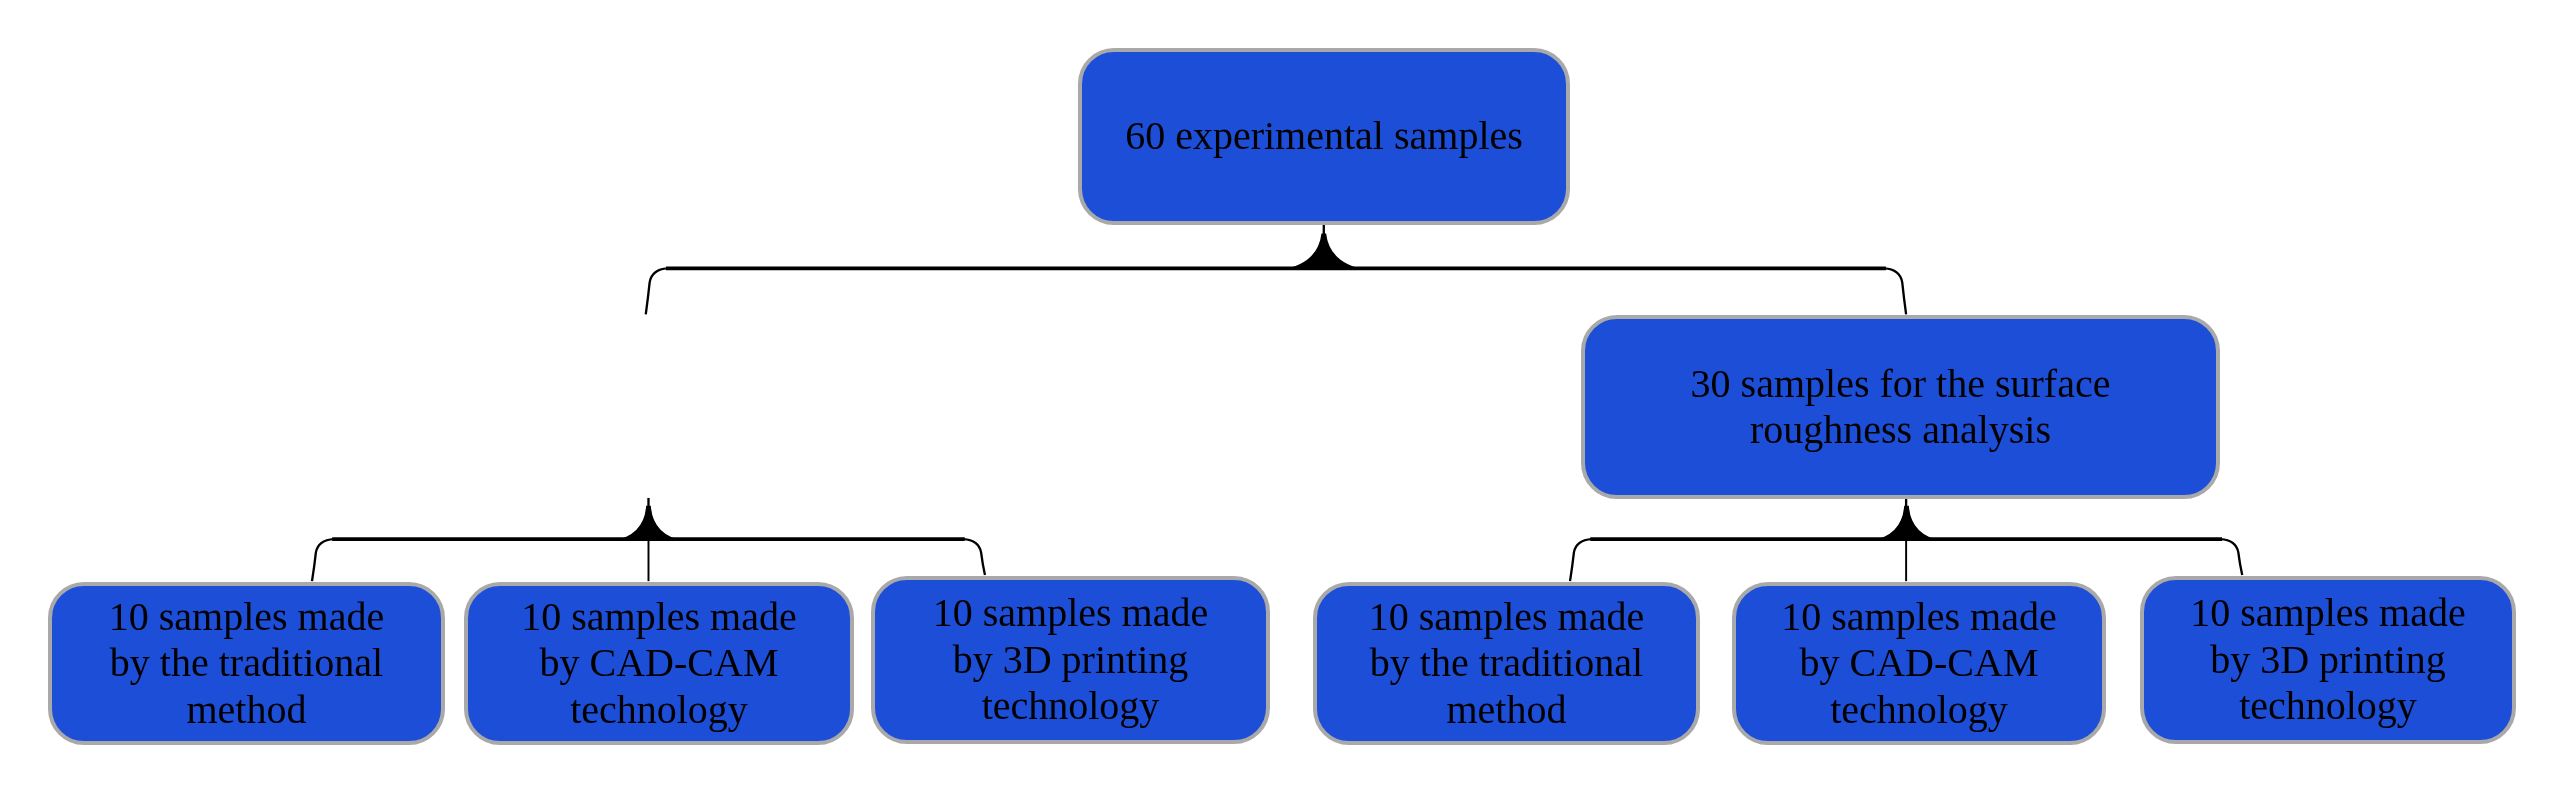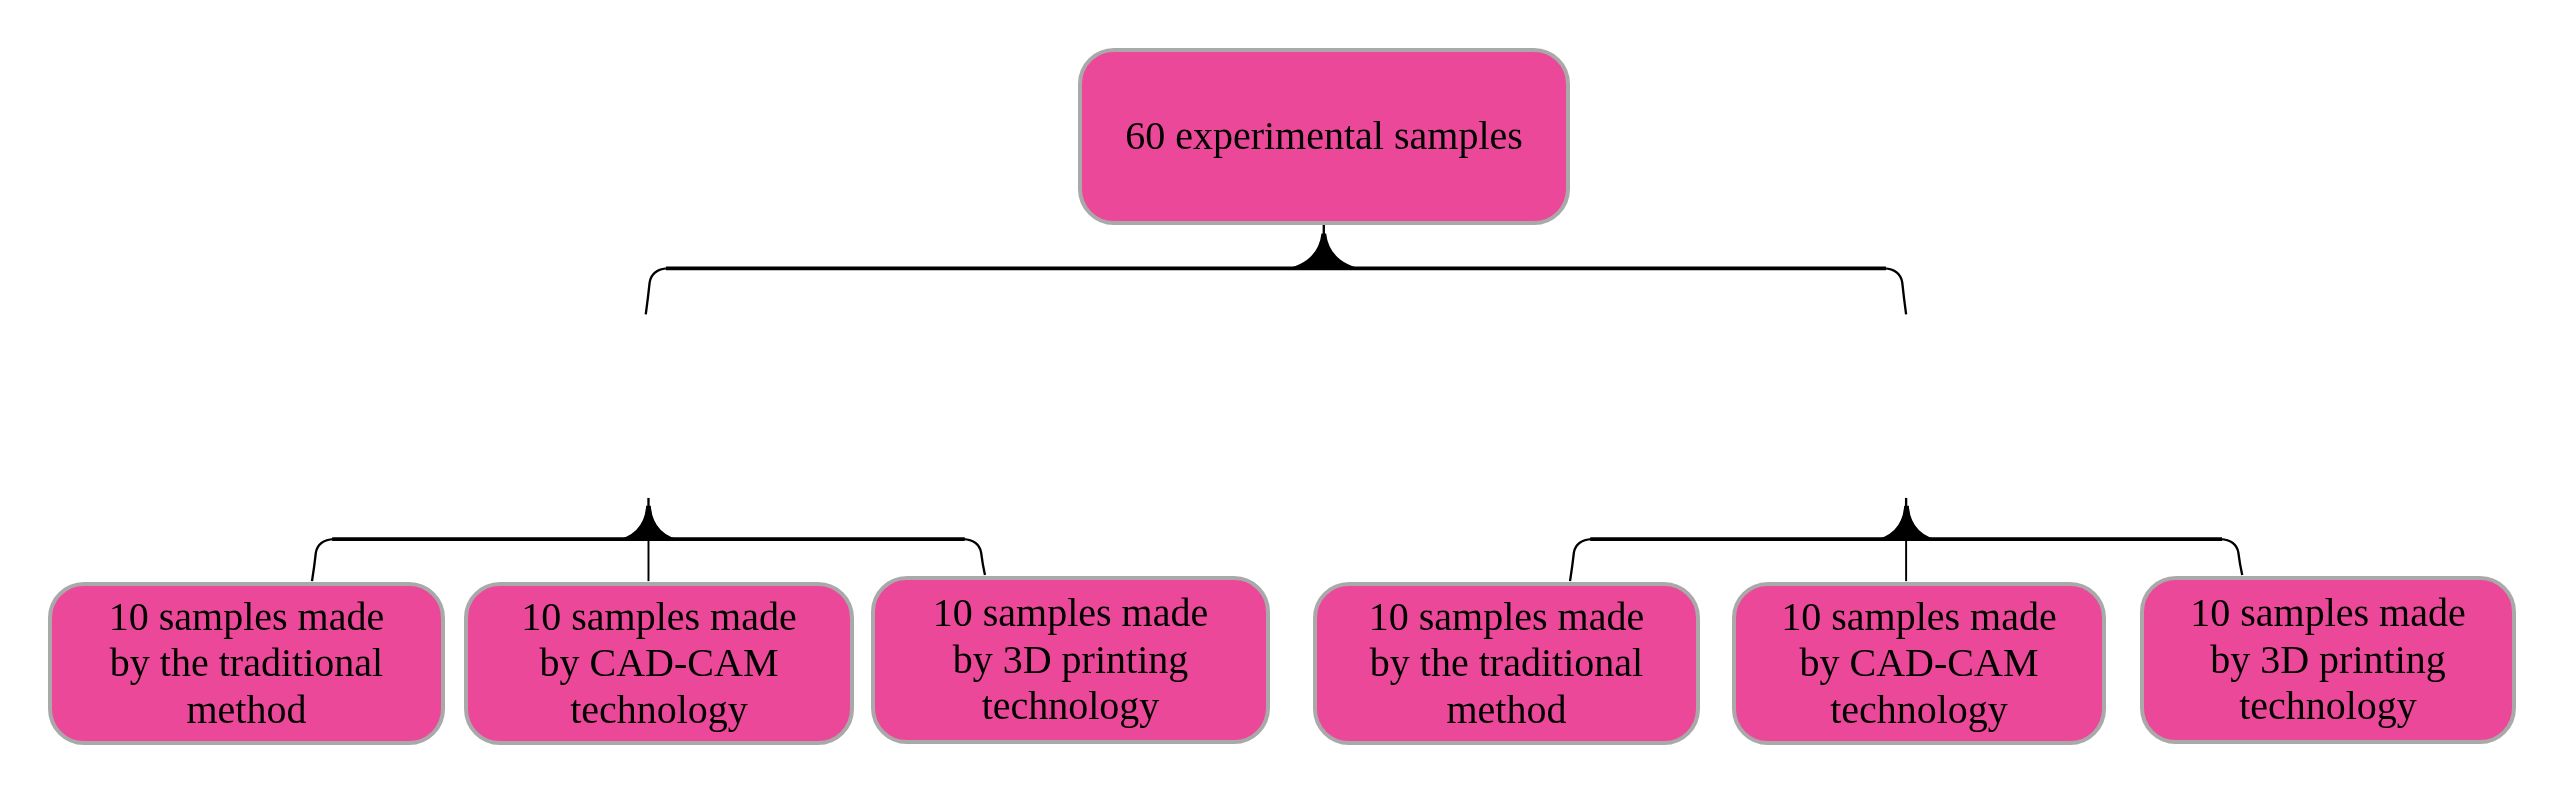--- a/index.html
+++ b/index.html
@@ -14,21 +14,21 @@
   .connector-layer {
     position: absolute;
     left: 0; top: 0;
     width: 2576px; height: 792px;
   }
   .box {
     position: absolute;
     box-sizing: border-box;
     border: 4.7px solid #a9a9a9;
     border-radius: 36px;
-    background: #ec4899;
+    background: #1d4ed8;
     display: flex;
     align-items: center;
     justify-content: center;
     text-align: center;
     color: #000000;
     font-size: 40px;
     line-height: 1.16;
     white-space: pre-line;
     padding: 0 7.8px;
   }
@@ -66,20 +66,22 @@
     <path d="M2450,640 L2450,658" stroke="#000000" stroke-width="3"></path>
     <path d="M2405,695 Q2445,688 2447.5,650 L2453.5,650 Q2456,688 2496,695 Z" fill="#000000"></path>
     <path d="M2044,693 L2856,693" stroke="#000000" stroke-width="5"></path>
     <path d="M2046,693 Q2026,694 2023,710 Q2021,728 2018,747" stroke="#000000" stroke-width="3"></path>
     <path d="M2450,694 L2450,747" stroke="#000000" stroke-width="2.5"></path>
     <path d="M2854,693 Q2874,694 2877,710 Q2879,726 2882,739" stroke="#000000" stroke-width="3"></path>
   </svg>
 
   <div class="box n-top">60 experimental samples</div>
 
+  <div class="box n-midr">30 samples for the surface
+roughness analysis</div>
 
   <div class="box n-b1">10 samples made
 by the traditional
 method</div>
   <div class="box n-b2">10 samples made
 by CAD-CAM
 technology</div>
   <div class="box n-b3">10 samples made
 by 3D printing
 technology</div>

